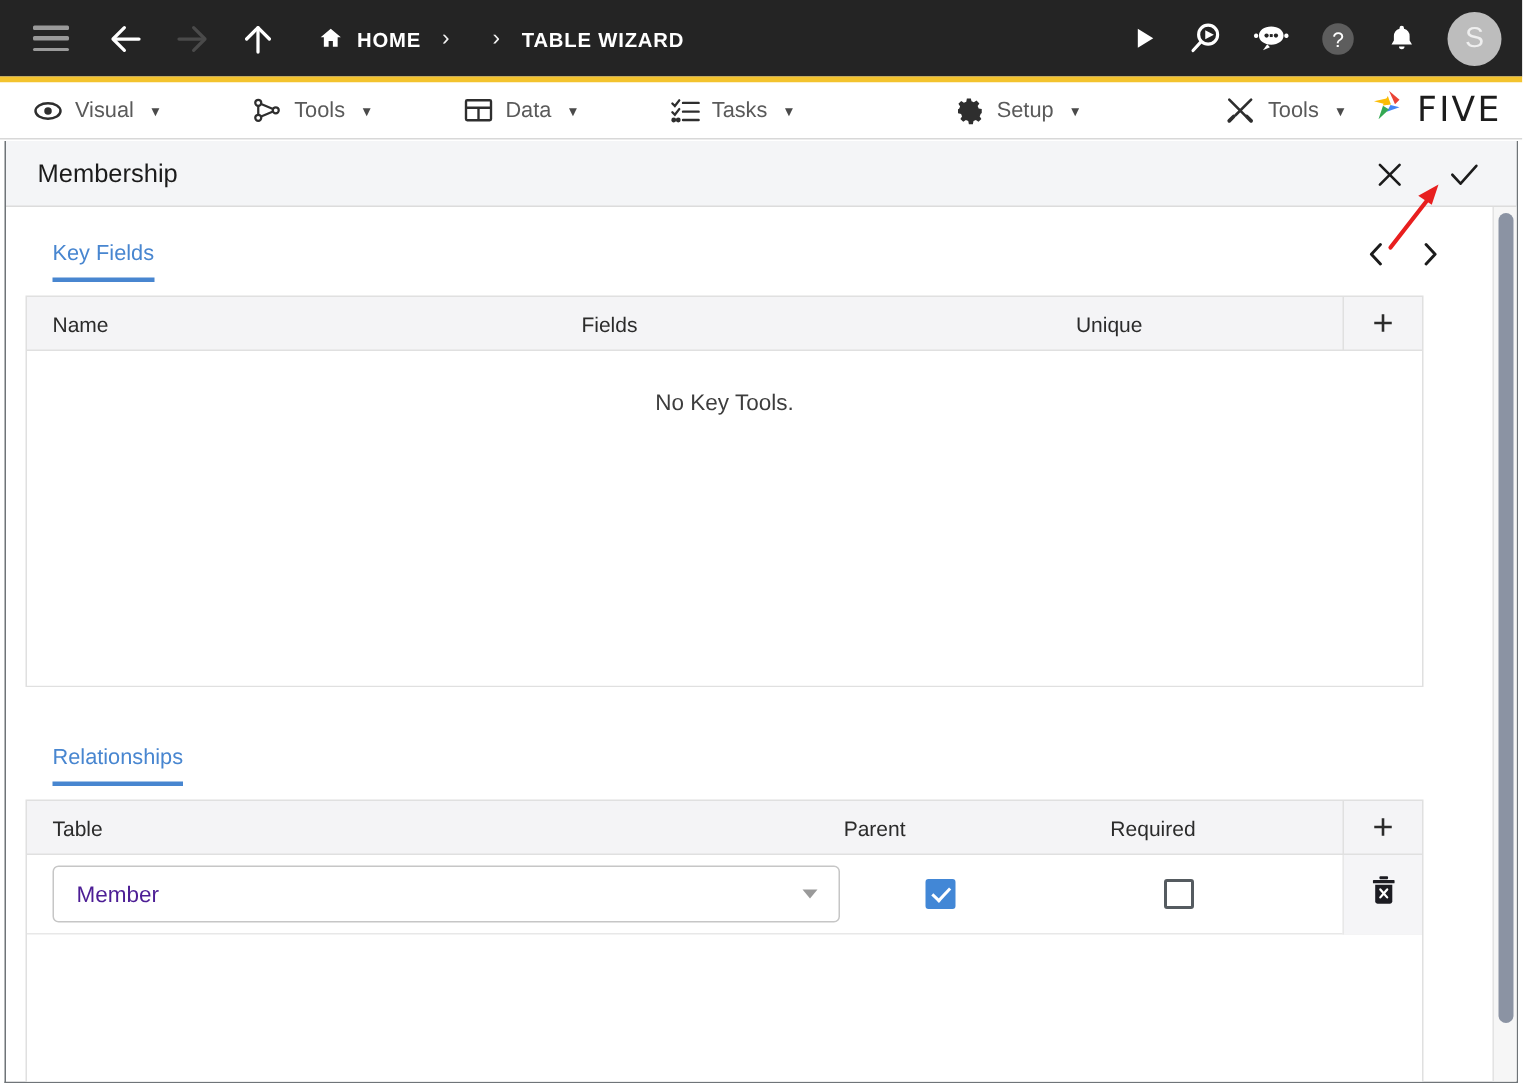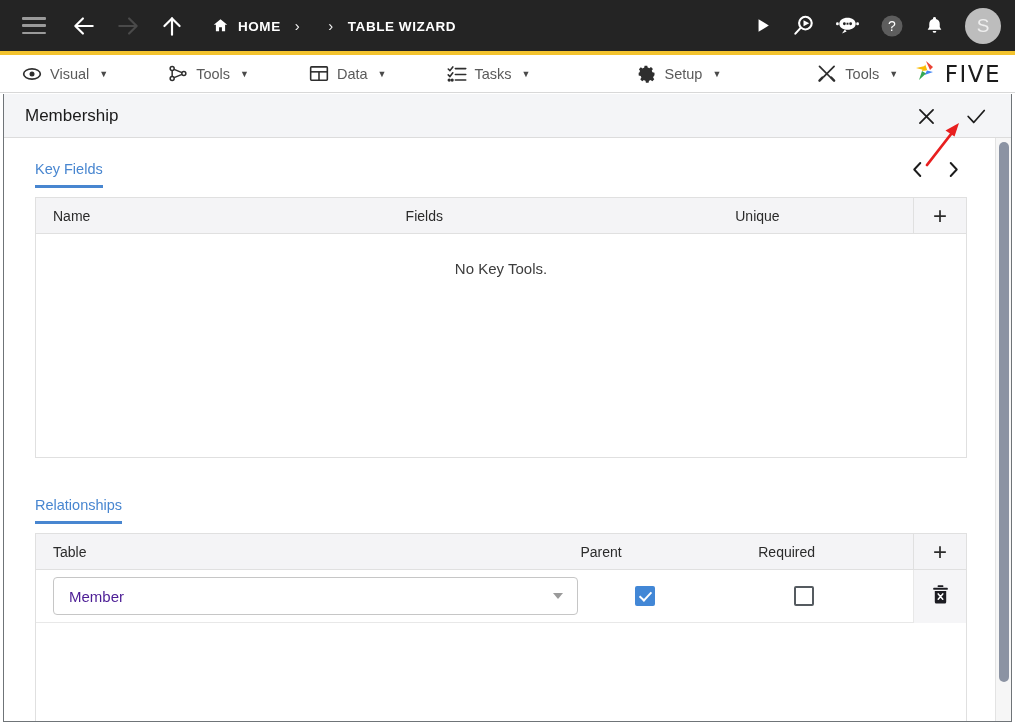--- a/index.html
+++ b/index.html
@@ -164,21 +164,21 @@
   }
 
   .sec-nav {
     position: absolute; right: 36px;
     display: flex; align-items: center; gap: 20px;
   }
   .chev { cursor: pointer; width: 16px; height: 20px; display:flex; align-items:center; justify-content:center; }
 
   
   .tbl {
-    margin-left: 31px;
+    margin-left: 13px;
     width: 932px;
     border: 1px solid #e0e0e0;
     border-collapse: separate;
   }
   .tbl-head {
     display: flex;
     height: 36px;
     background: #f4f4f6;
     border-bottom: 1px solid #e0e0e0;
     align-items: center;

